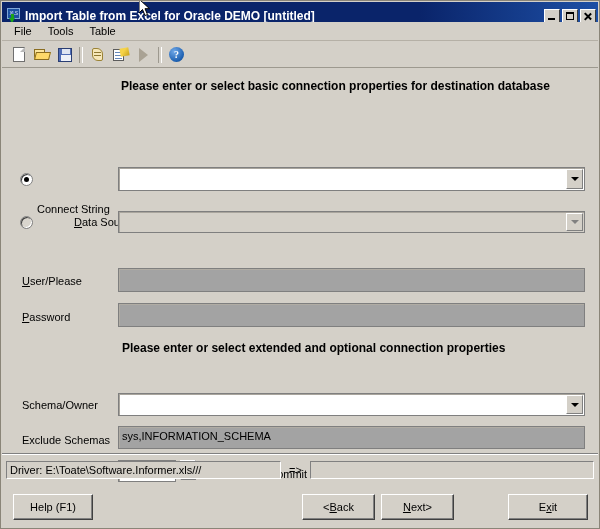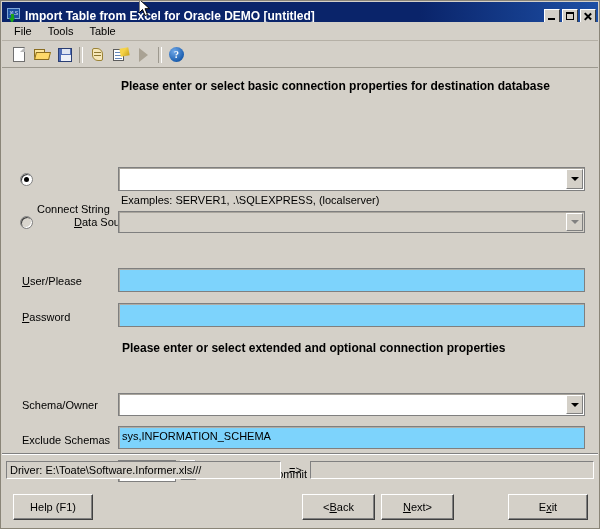--- a/index.html
+++ b/index.html
@@ -267,21 +267,21 @@
   }
   .radio.checked::after {
     content:""; position:absolute; left:3px; top:3px;
     width:5px; height:5px; border-radius:50%; background:#000;
   }
   .radio.off { background:#d9d5cd; }
 
   
   .tinput {
     position: absolute;
-    background: #7dd3fc;
+    background: #a3a3a3;
     border: 1px solid;
     border-color: #808080 #ffffff #ffffff #808080;
     outline: 1px solid #404040;
     outline-offset: -2px;
     box-sizing: border-box;
     font-family: "Liberation Sans", sans-serif;
     font-size: 11px;
     color: #000;
     padding: 2px 3px;
     line-height: 14px;
@@ -506,21 +506,20 @@
   <div class="client">
 
     <div class="heading" style="left:119px; top:11px;">Please enter or select basic connection properties for destination database</div>
 
     <div class="radio checked" style="left:18px; top:105px;"></div>
     <div class="lbl" style="left:35px; top:105px;margin-top:30px;">Connect String</div>
     <div class="combo" style="left:116px; top:99px; width:467px; height:24px;">
       <div class="val"></div>
       <div class="arrow"></div>
     </div>
-    <div class="hint" style="left:119px; top:126px;">Examples: SERVER1, .\SQLEXPRESS, (localserver)</div>
 
     <div class="radio off" style="left:18px; top:148px;"></div>
     <div class="lbl" style="left:35px; top:148px;padding-left:37px;"><u>D</u><span>ata Source</span></div>
     <div class="combo disabled" style="left:116px; top:143px; width:467px; height:22px;">
       <div class="val"></div>
       <div class="arrow"></div>
     </div>
 
     <div class="lbl" style="left:20px; top:207px;"><u>U</u><span>ser/Please</span></div>
     <div class="tinput flat" style="left:116px; top:200px; width:467px; height:24px;"></div>

